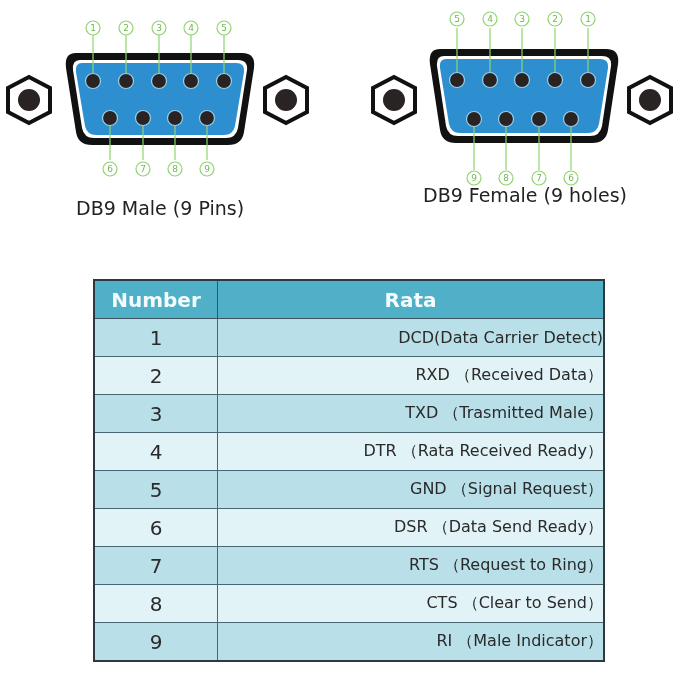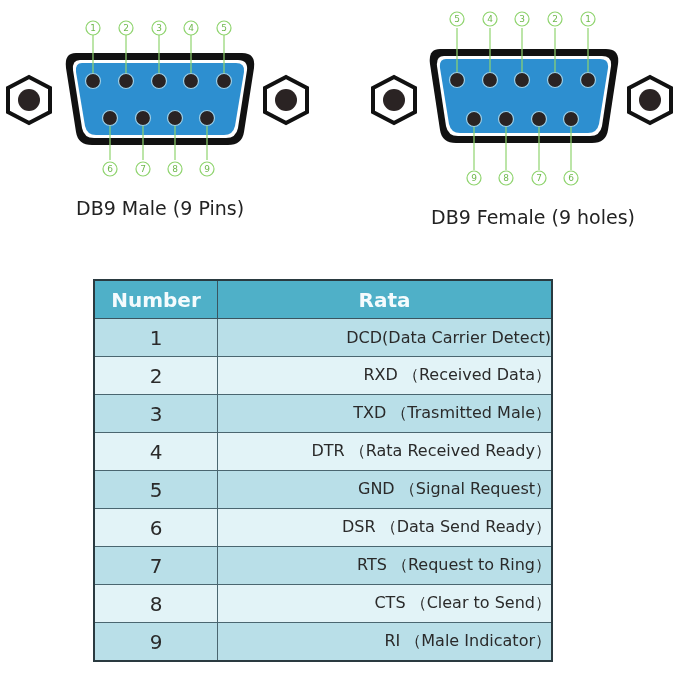--- a/index.html
+++ b/index.html
@@ -1,19 +1,19 @@
 <!DOCTYPE html>
 <html><head>
 <meta charset="utf-8">
 <style>
   html, body { margin:0; padding:0; background:#ffffff; }
   body { width:680px; height:680px; position:relative; overflow:hidden; font-family:"DejaVu Sans", sans-serif; }
   .connector { position:absolute; top:0; }
   .conn-label { position:absolute; font-family:"DejaVu Sans", sans-serif; font-size:19px; color:#222; white-space:nowrap; }
-  .pin-table { position:absolute; left:93px; top:279px; width:460px; border-collapse:collapse; border:2px solid #2a3a40; }
+  .pin-table { position:absolute; left:93px; top:279px; width:512px; border-collapse:collapse; border:2px solid #2a3a40; }
   .pin-table th { background:#4fb0c8; color:#f4fbfd; font-family:"DejaVu Sans", sans-serif; font-weight:bold; font-size:20px; height:37px; border:1px solid #3a5560; padding:0; }
   .pin-table td { height:37px; border:1px solid #4a6670; padding:0; font-family:"DejaVu Sans", sans-serif; color:#2a2a2a; }
   .pin-table td.num { width:122px; text-align:center; font-size:20px; }
   .pin-table td.name { text-align:right; padding-left:3px; font-size:16px; }
   .pin-table tr.odd td { background:#b9dfe8; }
   .pin-table tr.even td { background:#e2f3f7; }
 </style>
 </head>
 <body>
 
@@ -136,21 +136,21 @@
     <text x="150" y="22">4</text>
     <text x="182" y="22">3</text>
     <text x="215" y="22">2</text>
     <text x="248" y="22">1</text>
     <text x="134" y="181">9</text>
     <text x="166" y="181">8</text>
     <text x="199" y="181">7</text>
     <text x="231" y="181">6</text>
   </g>
 </svg>
-<div class="conn-label" style="left:423px; top:206px;margin-left:8px;">DB9 Female (9 holes)</div>
+<div class="conn-label" style="left:423px; top:184px;">DB9 Female (9 holes)</div>
 
 <table class="pin-table">
   <thead>
     <tr>
       <th>Number</th>
       <th>Rata</th>
     </tr>
   </thead>
   <tbody>
     <tr class="odd">

